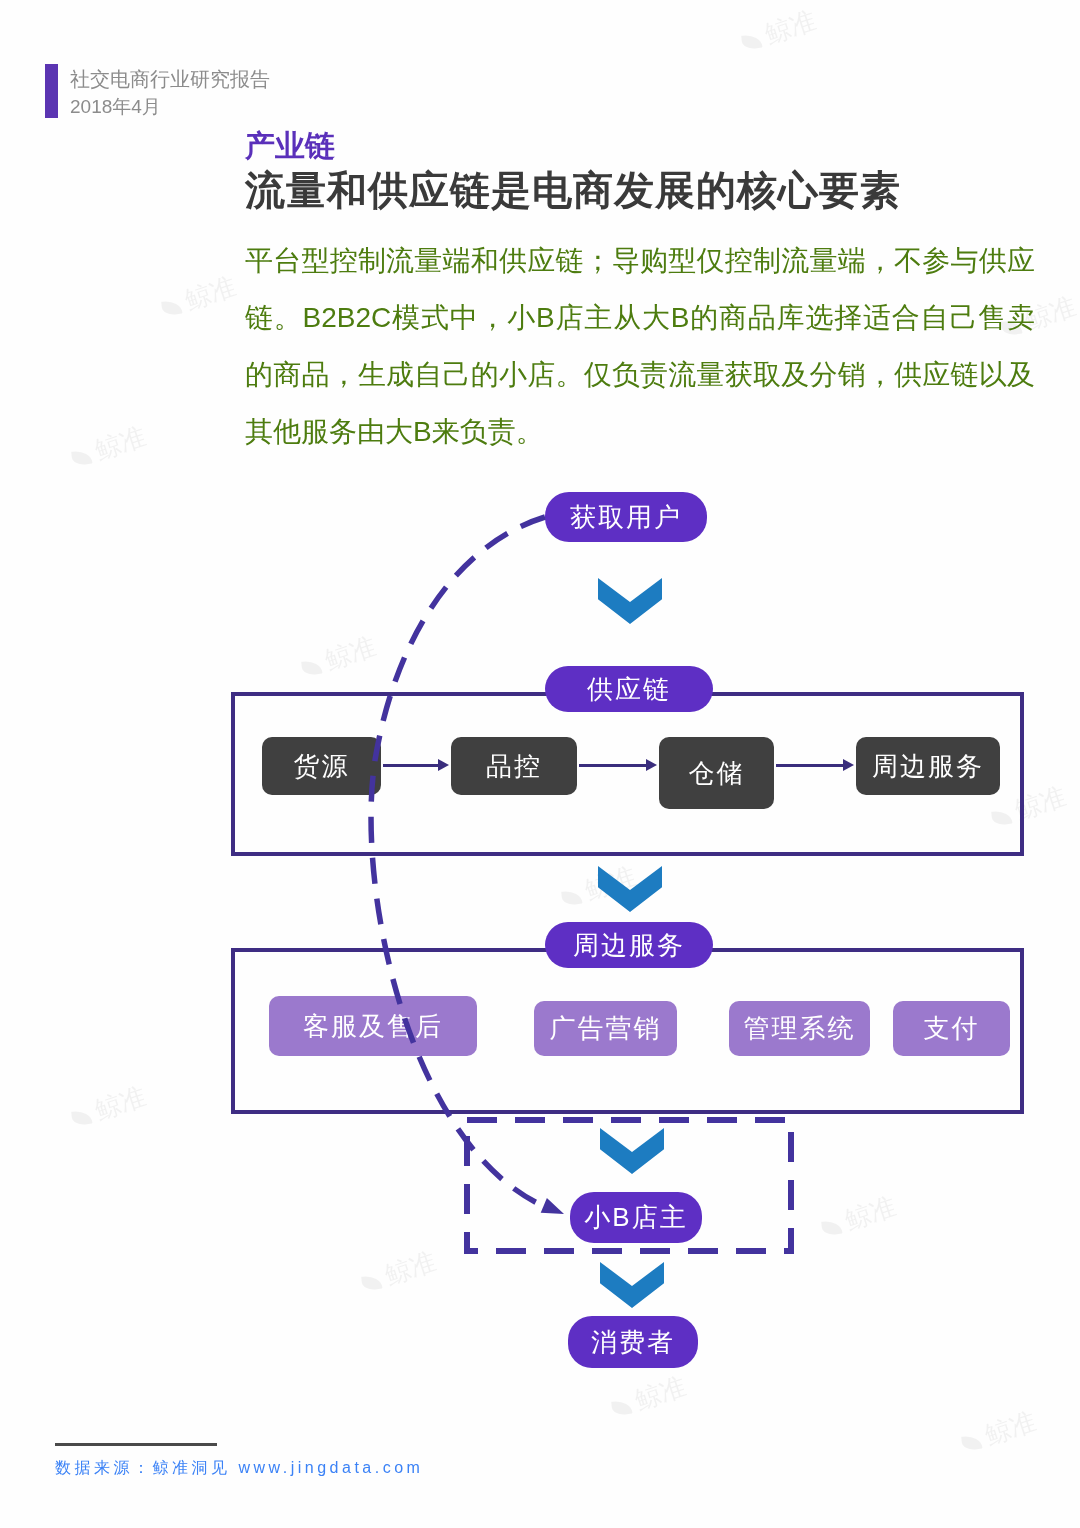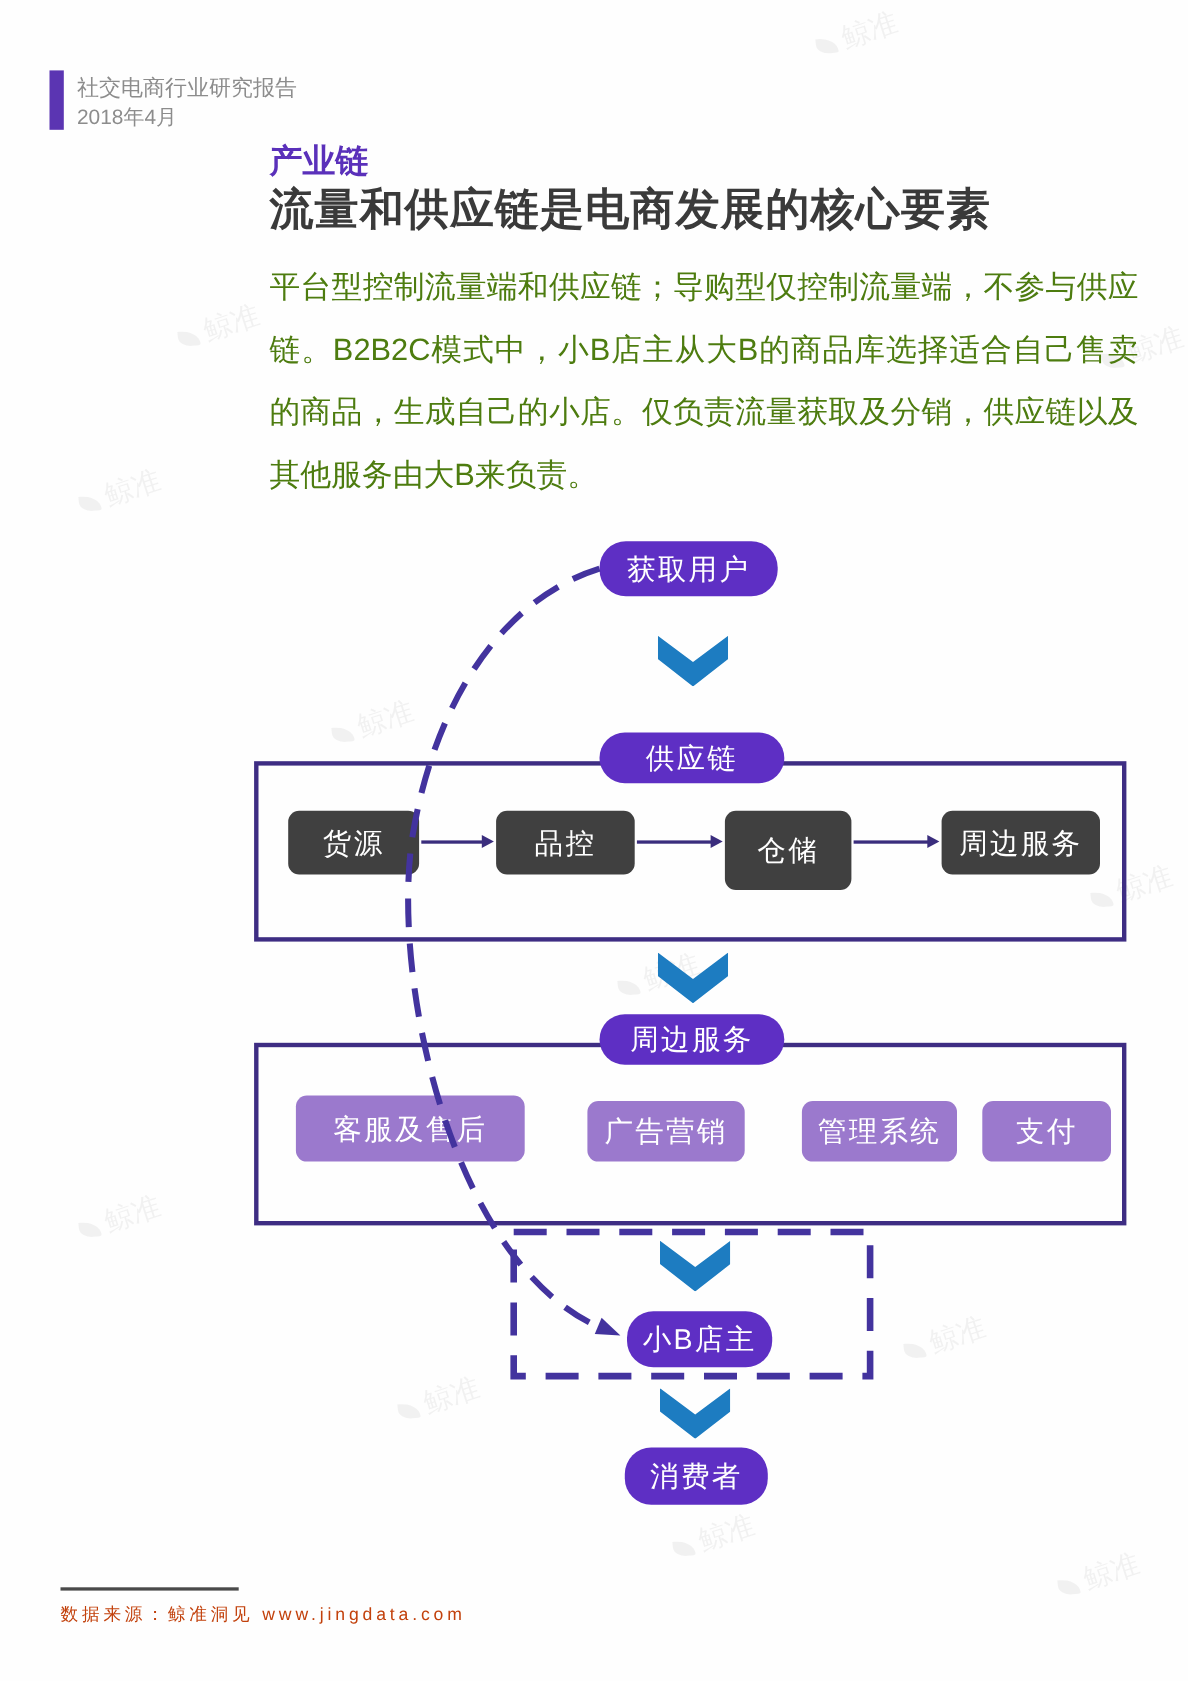--- a/index.html
+++ b/index.html
@@ -40,21 +40,21 @@
   
   .overlay{left:0;top:0;z-index:6;pointer-events:none;}
 
   
   .wm{color:#222;opacity:0.05;transform:rotate(-18deg);font-size:26px;z-index:0;white-space:nowrap;}
   .wm::before{content:'';display:inline-block;width:20px;height:14px;background:currentColor;
     border-radius:0 100% 10% 70%;margin-right:5px;transform:rotate(12deg);vertical-align:middle;}
 
   
   .source-rule{left:55px;top:1443px;width:162px;height:3px;background:#4a4a4a;}
-  .source-text{left:55px;top:1458px;font-size:16px;color:#c2410c;letter-spacing:3.5px;}
+  .source-text{left:55px;top:1458px;font-size:16px;color:#3b82f6;letter-spacing:3.5px;}
 </style>
 </head>
 <body>
 
 <span class="abs wm" style="left:740px;top:14px;">鲸准</span>
 <span class="abs wm" style="left:160px;top:280px;">鲸准</span>
 <span class="abs wm" style="left:70px;top:430px;">鲸准</span>
 <span class="abs wm" style="left:1000px;top:300px;">鲸准</span>
 <span class="abs wm" style="left:300px;top:640px;">鲸准</span>
 <span class="abs wm" style="left:560px;top:870px;">鲸准</span>

